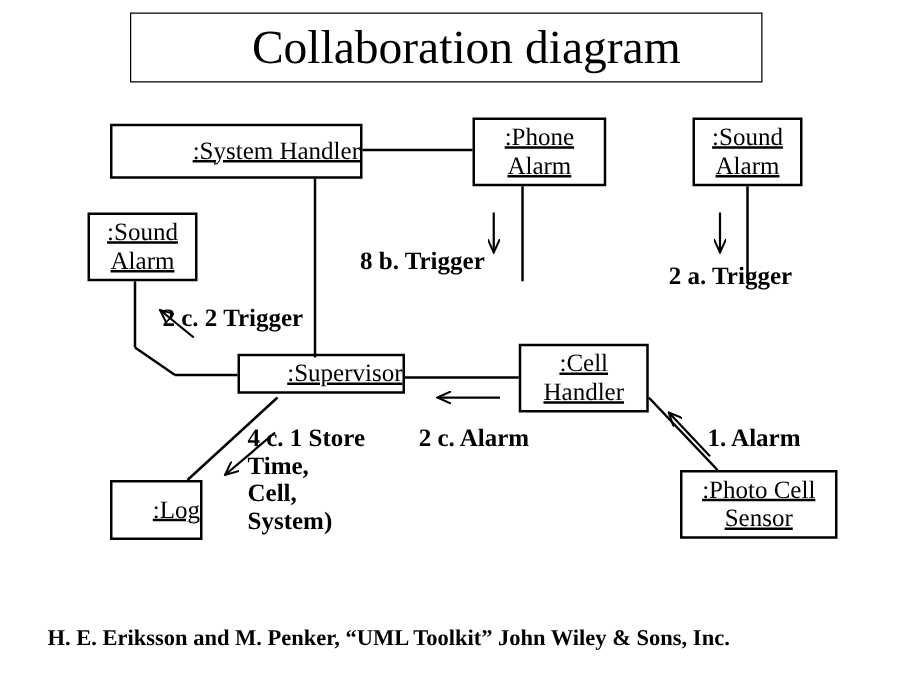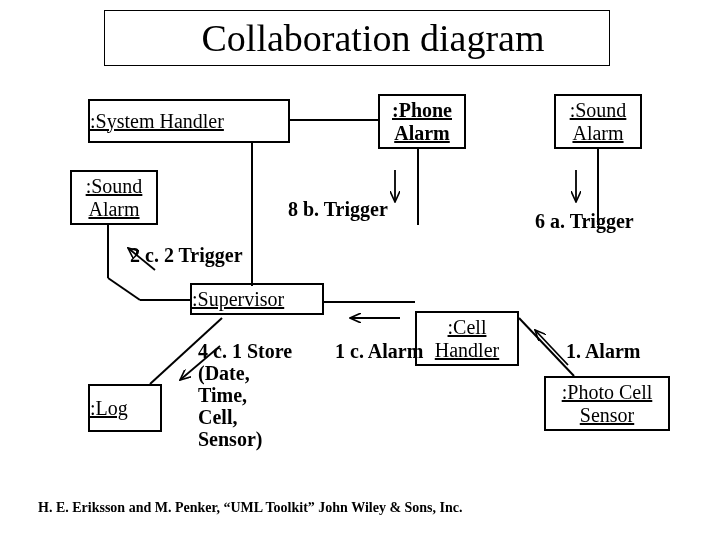--- a/index.html
+++ b/index.html
@@ -1,54 +1,54 @@
 <!DOCTYPE html>
 <html><head>
 <meta charset="utf-8">
 <style>
   html,body{margin:0;padding:0;width:720px;height:540px;background:#fff;font-family:"Times New Roman",serif;}
   .stage{position:relative;width:720px;height:540px;}
   .title-wrap{position:absolute;left:104px;top:10px;width:506px;height:56px;border:1px solid #000;background:#fff;box-sizing:border-box;display:flex;align-items:center;justify-content:center;}
   .title{font-size:38px;font-family:"Times New Roman",serif;margin-left:32px;}
-  .obj{position:absolute;border:2px solid #000;background:#fff;box-sizing:border-box;display:flex;align-items:center;justify-content:flex-start;text-align:center;font-size:20px;line-height:1.15;}
+  .obj{position:absolute;border:2px solid #000;background:#fff;box-sizing:border-box;display:flex;align-items:center;justify-content:flex-end;text-align:center;font-size:20px;line-height:1.15;}
   .obj span{text-decoration:underline;}
   .lbl{position:absolute;font-size:20px;font-weight:bold;line-height:1.1;}
-  .cite{position:absolute;left:38px;top:500px;font-size:14px;font-weight:bold;}
+  .cite{position:absolute;left:38px;top:500px;font-size:18px;font-weight:bold;}
   svg{position:absolute;left:0;top:0;overflow:visible;}
 </style>
 </head>
 <body>
 
 <div class="stage">
 
   <div class="title-wrap">
     <div class="title">Collaboration diagram</div>
   </div>
 
   <div class="obj" style="left:88px;top:99px;width:202px;height:44px;">
     <span>:System Handler</span>
   </div>
 
-  <div class="obj" style="left:378px;top:94px;width:88px;height:55px;font-weight:bold;">
+  <div class="obj" style="left:378px;top:94px;width:107px;height:55px;">
     <span>:Phone Alarm</span>
   </div>
 
   <div class="obj" style="left:554px;top:94px;width:88px;height:55px;">
     <span>:Sound Alarm</span>
   </div>
 
   <div class="obj" style="left:70px;top:170px;width:88px;height:55px;">
     <span>:Sound Alarm</span>
   </div>
 
   <div class="obj" style="left:190px;top:283px;width:134px;height:32px;">
     <span>:Supervisor</span>
   </div>
 
-  <div class="obj" style="left:415px;top:275px;width:104px;height:55px;margin-top:36px;">
+  <div class="obj" style="left:415px;top:275px;width:104px;height:55px;">
     <span>:Cell Handler</span>
   </div>
 
   <div class="obj" style="left:88px;top:384px;width:74px;height:48px;">
     <span>:Log</span>
   </div>
 
   <div class="obj" style="left:544px;top:376px;width:126px;height:55px;">
     <span>:Photo Cell Sensor</span>
   </div>
@@ -85,26 +85,25 @@
       <line x1="395" y1="170" x2="395" y2="202" marker-end="url(#ah)"></line>
       <line x1="576" y1="170" x2="576" y2="202" marker-end="url(#ah)"></line>
       <line x1="155" y1="270" x2="128" y2="248" marker-end="url(#ah)"></line>
       <line x1="400" y1="318" x2="350" y2="318" marker-end="url(#ah)"></line>
       <line x1="220" y1="346" x2="180" y2="380" marker-end="url(#ah)"></line>
       <line x1="568" y1="365" x2="535" y2="330" marker-end="url(#ah)"></line>
     </g>
   </svg>
 
   <div class="lbl" style="left:288px;top:198px;">8 b. Trigger</div>
-  <div class="lbl" style="left:535px;top:210px;">6 a. Trigger</div>
+  <div class="lbl" style="left:535px;top:210px;">2 a. Trigger</div>
   <div class="lbl" style="left:130px;top:244px;text-align:center;">2 c. 2 Trigger</div>
-  <div class="lbl" style="left:335px;top:340px;">1 c. Alarm</div>
+  <div class="lbl" style="left:335px;top:340px;">2 c. Alarm</div>
   <div class="lbl" style="left:548px;top:340px;margin-left:18px;">1. Alarm</div>
   <div class="lbl" style="left:198px;top:340px;width:130px;">
     <div>4 c. 1 Store</div>
-    <div>(Date,</div>
     <div>Time,</div>
     <div>Cell,</div>
-    <div>Sensor)</div>
+    <div>System)</div>
   </div>
 
   <div class="cite">H. E. Eriksson and M. Penker, “UML Toolkit” John Wiley &amp; Sons, Inc.</div>
 </div>
 
 </body></html>

